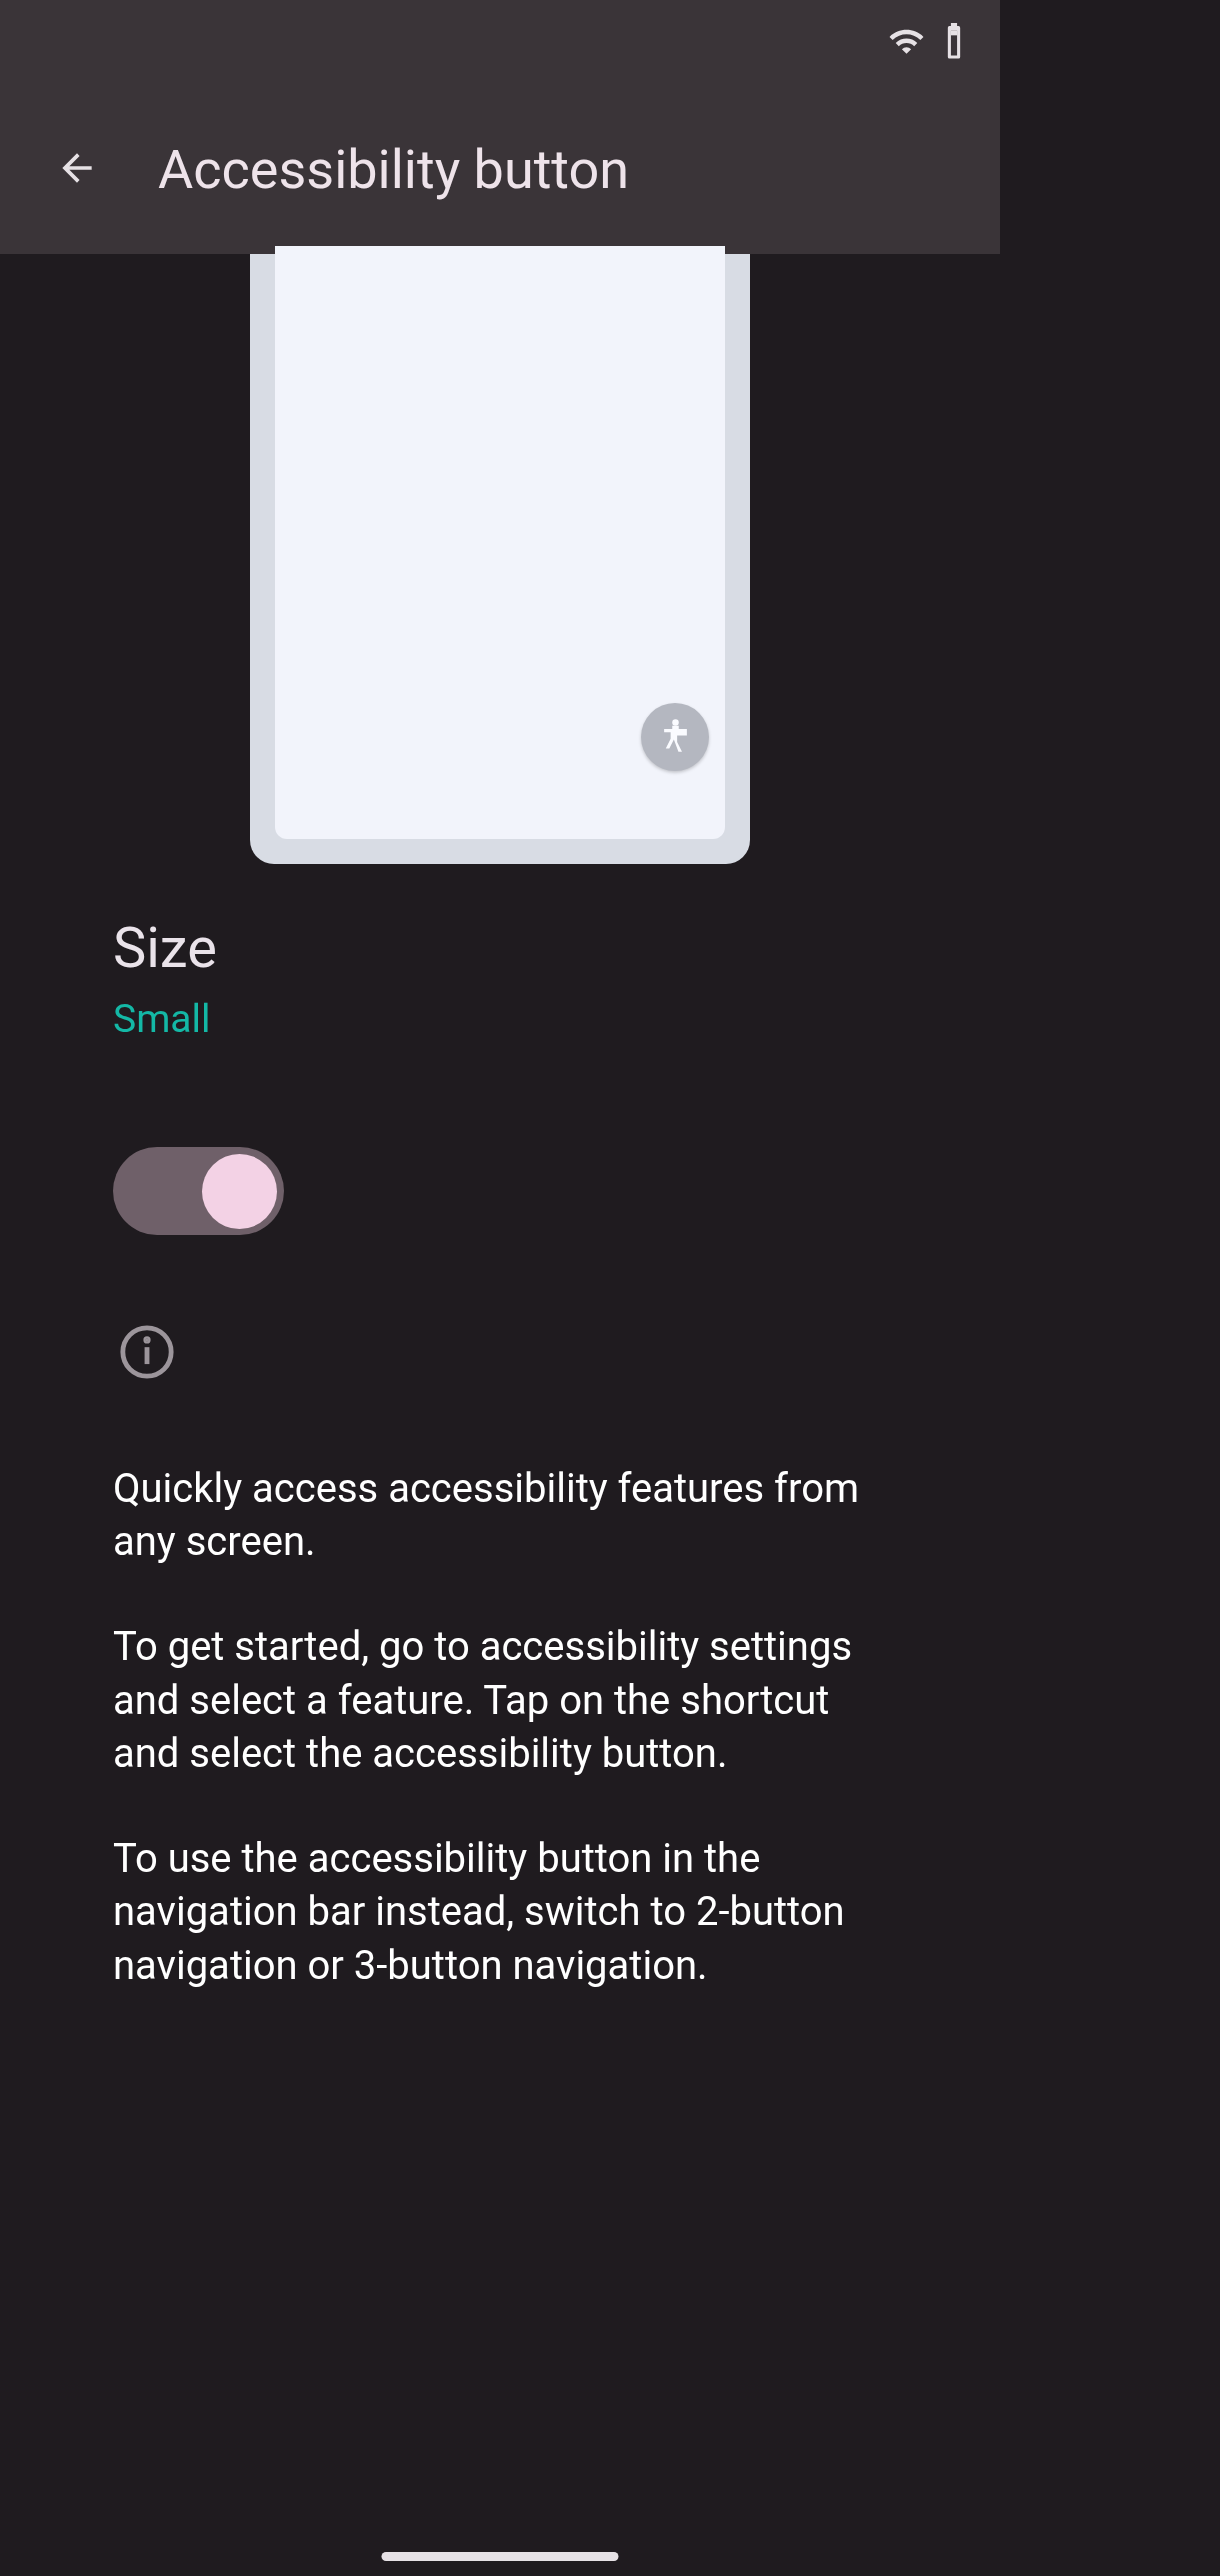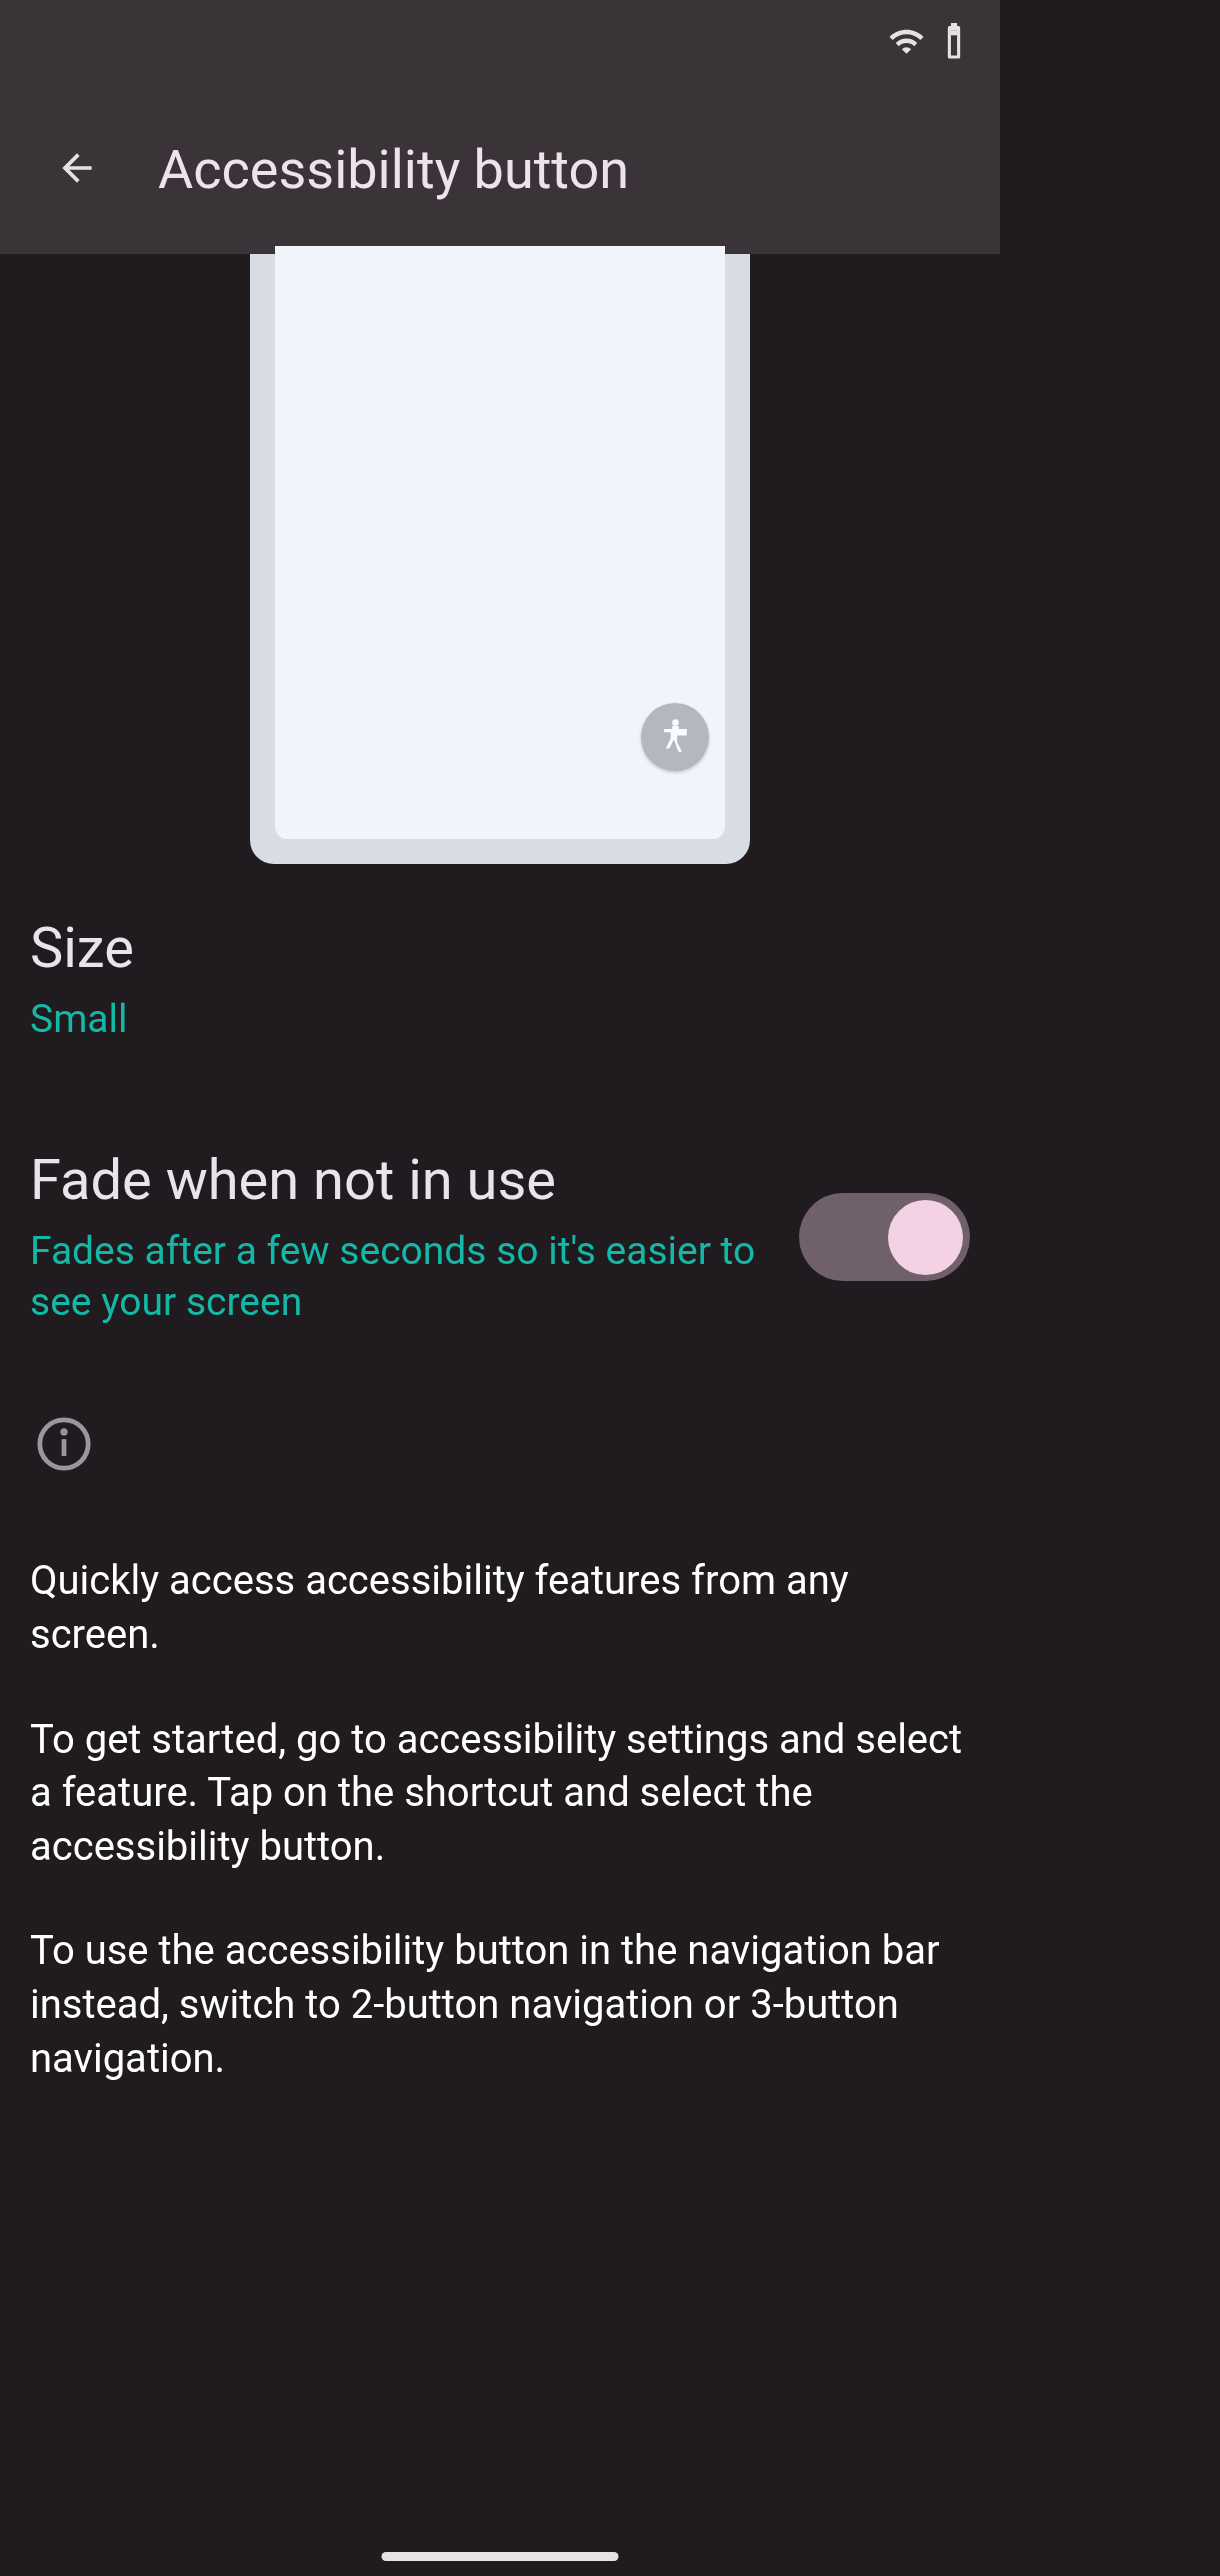--- a/index.html
+++ b/index.html
@@ -41,21 +41,21 @@
   cursor: pointer;
 }
 .app-title {
   font-size: 54px;
   font-weight: 400;
   margin-left: 39px;
   color: #eee3ea;
 }
 
 
-.content { padding: 0 30px; }
+.content { padding: 0 113px; }
 
 
 .preview-wrap {
   display: flex;
   justify-content: center;
   margin-top: 0;
 }
 .phone-mock {
   width: 500px;
   height: 610px;
@@ -219,24 +219,20 @@
   </div>
 
   <div class="content">
 
     <div class="setting-row">
       <div class="setting-title">Size</div>
       <div class="setting-sub">Small</div>
     </div>
 
     <div class="setting-row row-flex">
-      <div class="text-col">
-        <div class="setting-title">Fade when not in use</div>
-        <div class="setting-sub">Fades after a few seconds so it's easier to see your screen</div>
-      </div>
       <div class="switch"></div>
     </div>
 
 
     <div class="info-block">
       <div class="info-icon-row">
         <span class="info-icon">
           <svg width="58" height="58" viewBox="0 0 24 24" fill="none" stroke="#9c959b" stroke-width="2">
               <circle cx="12" cy="12" r="10"></circle>
               <line x1="12" y1="10" x2="12" y2="17"></line>

